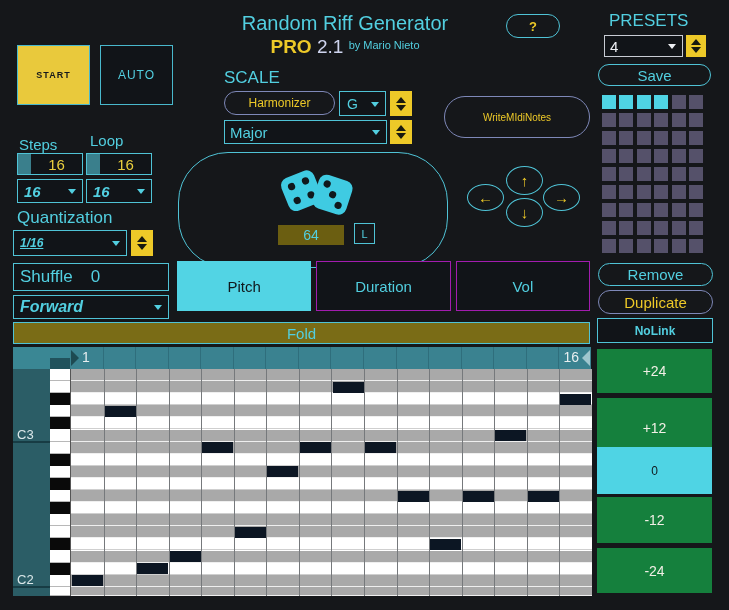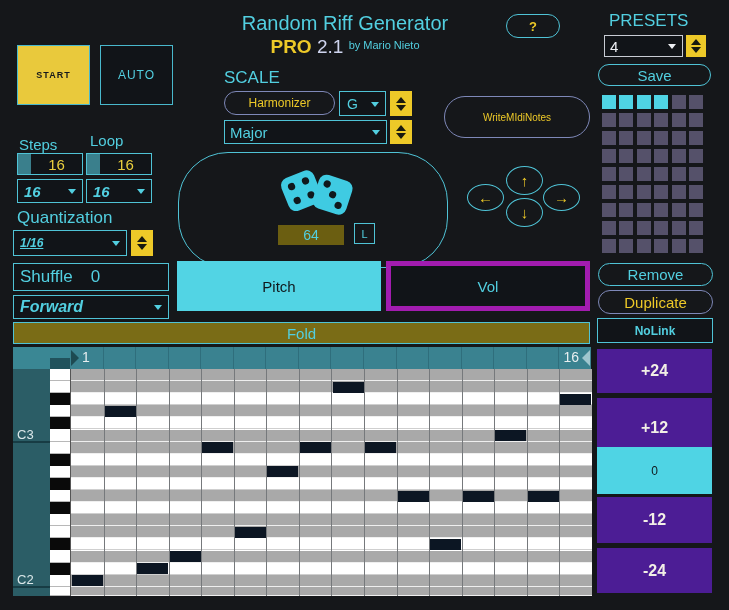--- a/index.html
+++ b/index.html
@@ -18,24 +18,24 @@
   .sel-italic{font-style:italic;font-weight:bold;}
   .dd-arrow{width:0;height:0;border-left:4px solid transparent;border-right:4px solid transparent;
     border-top:5px solid #52cfe0;position:absolute;right:6px;top:50%;margin-top:-2px;}
   .spinner{background:#edc928;display:flex;flex-direction:column;align-items:center;
     justify-content:center;gap:2px;box-sizing:border-box;}
   .spin-up{width:0;height:0;border-left:5px solid transparent;border-right:5px solid transparent;
     border-bottom:6px solid #17190f;}
   .spin-dn{width:0;height:0;border-left:5px solid transparent;border-right:5px solid transparent;
     border-top:6px solid #17190f;}
   .tab{box-sizing:border-box;display:flex;align-items:center;justify-content:center;
-    font-size:15px;border:5px solid #a21caf;background:#111418;color:#52cfe0;cursor:default;}
+    font-size:15px;border:1px solid #a21caf;background:#111418;color:#52cfe0;cursor:default;}
   .tab.active{background:#52d4e4;color:#10181c;border-color:#52d4e4;}
-  .trbtn{position:absolute;left:0;width:115px;background:#4c1d95;color:#f2efe6;
-    display:flex;align-items:center;justify-content:center;font-size:16px;font-weight:bold;box-sizing:border-box;}
+  .trbtn{position:absolute;left:0;width:115px;background:#15803d;color:#f2efe6;
+    display:flex;align-items:center;justify-content:center;font-size:14px;font-weight:normal;box-sizing:border-box;}
   .trbtn.active{background:#4fd4e4;color:#10181c;font-size:12px;font-weight:normal;}
   .psq{position:absolute;width:14px;height:14px;background:#55516a;}
   .psq.on{background:#4fd4e4;}
   .numbox{border:1px solid #4fc3d6;background:#111418;display:flex;align-items:stretch;box-sizing:border-box;}
   .numbox .drag{width:13px;background:#3a7f8c;}
   .numbox .val{flex:1;display:flex;align-items:center;justify-content:center;
     color:#e8ce3e;font-size:15px;}
   .ovalbtn{border:1px solid #4fc3d6;border-radius:50%;background:transparent;
     display:flex;align-items:center;justify-content:center;color:#edc928;
     font-weight:bold;font-size:15px;box-sizing:border-box;}
@@ -240,20 +240,23 @@
   </div>
   <div class="abs ovalbtn" style="left:543px;top:184px;width:37px;height:27px;">
     <span>→</span>
   </div>
 
   <div class="abs" id="tabs-row" style="left:177px;top:261px;width:413px;height:50px;display:flex;gap:5px;">
       <div class="tab active" style="flex: 1 1 0%;">
         <span>Pitch</span>
       </div>
       <div class="tab" style="flex: 1 1 0%;">
+        <span>Duration</span>
+      </div>
+      <div class="tab" style="flex: 1 1 0%;">
         <span>Vol</span>
       </div>
     </div>
 
   <div class="abs" style="left:13px;top:322px;width:577px;height:22px;background:#7a6c16;border:1px solid #4fc3d6;
        box-sizing:border-box;display:flex;align-items:center;justify-content:center;">
     <span class="cyan" style="font-size:15px;">Fold</span>
   </div>
 
   <div class="abs pill lavpill" style="left:598px;top:290px;width:115px;height:24px;border-radius:12px;">

